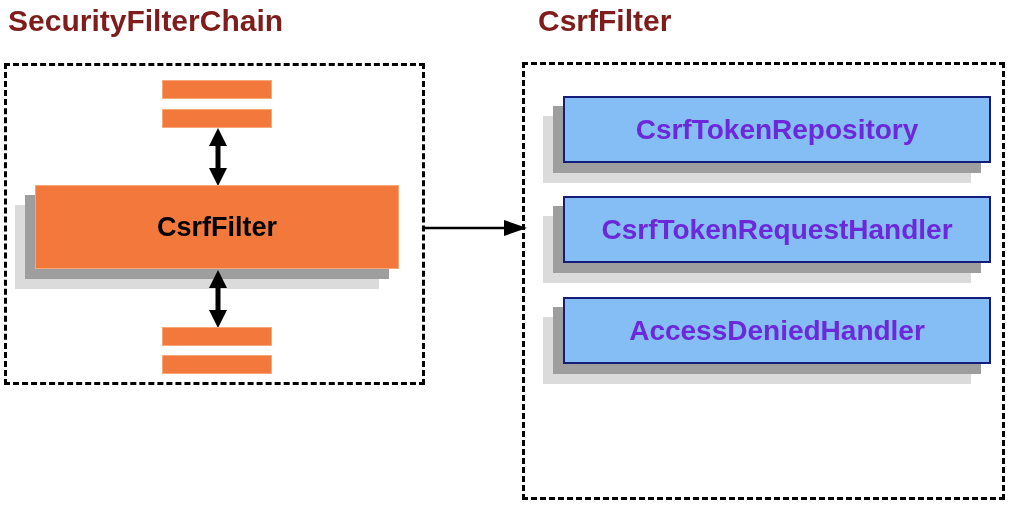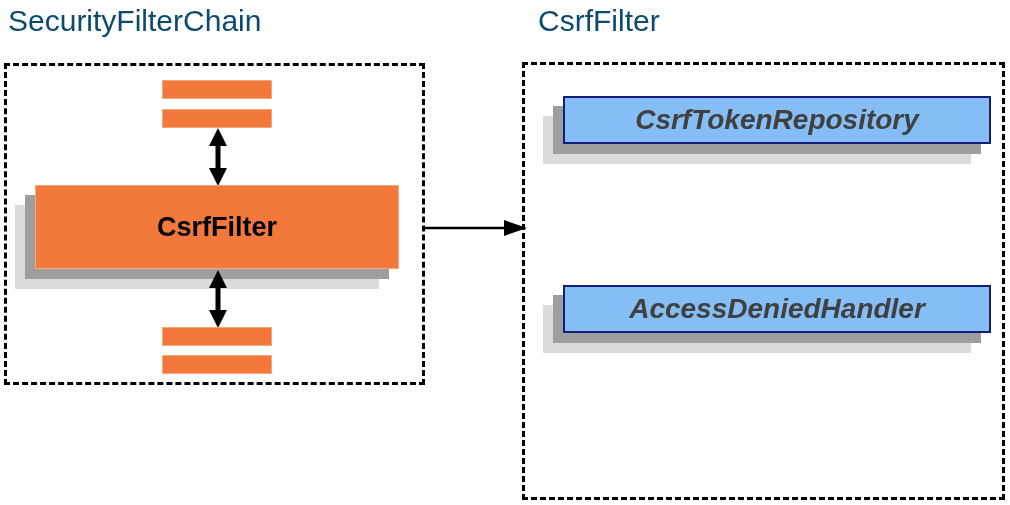--- a/index.html
+++ b/index.html
@@ -6,22 +6,22 @@
   body{font-family:"Liberation Sans", sans-serif;}
   .canvas{
     position:relative;
     width:1010px;height:505px;
     background:#ffffff;
     overflow:hidden;
   }
   .panel-title{
     position:absolute;
     font-size:30px;
-    font-weight:normal;
-    color:#0c4a6e;
+    font-weight:bold;
+    color:#7f1d1d;
     white-space:nowrap;
   }
   .title-left{left:8px;top:4px;}
   .title-right{left:538px;top:4px;}
   .dashed-box{
     position:absolute;
     border:3px dashed #000;
     background:transparent;
     box-sizing:border-box;
   }
@@ -47,33 +47,32 @@
     box-shadow:-10px 10px 0 var(--shadow-dark), -20px 20px 0 var(--shadow-light);
     display:flex;align-items:center;justify-content:center;
     font-size:27px;font-weight:bold;color:#000;
   }
   .v-arrow{position:absolute;left:194px;width:34px;height:60px;}
   .v-arrow-top{top:61px;}
   .v-arrow-bottom{top:203px;}
   .connector{position:absolute;left:424px;top:217px;width:104px;height:22px;}
   .blue-box{
     position:absolute;
-    left:38px;width:428px;height:48px;
+    left:38px;width:428px;height:67px;
     background:var(--blue-fill);
     border:2px solid var(--blue-border);
     box-sizing:border-box;
     box-shadow:-10px 10px 0 var(--shadow-dark), -20px 20px 0 var(--shadow-light);
     display:flex;align-items:center;justify-content:center;
-    font-size:28px;font-weight:bold;color:#404040;
+    font-size:28px;font-weight:bold;color:#6d28d9;
     white-space:nowrap;
-    font-style:italic;
   }
   .comp-0{top:31px;}
   .comp-1{top:131px;}
-  .comp-2{top:220px;}
+  .comp-2{top:232px;}
   .comp-3{top:331px;}
 </style>
 </head>
 <body>
 
 <div class="canvas">
 
   <div class="panel-title title-left">SecurityFilterChain</div>
 
   <div class="panel-title title-right">CsrfFilter</div>
@@ -107,20 +106,23 @@
     <line x1="0" y1="11" x2="82" y2="11" stroke="#000" stroke-width="2.5"></line>
     <polygon points="80,3 80,19 103,11" fill="#000"></polygon>
   </svg>
 
   <div class="dashed-box right-box">
 
     <div class="blue-box comp-0">
       <span>CsrfTokenRepository</span>
     </div>
 
+    <div class="blue-box comp-1">
+      <span>CsrfTokenRequestHandler</span>
+    </div>
 
     <div class="blue-box comp-2">
       <span>AccessDeniedHandler</span>
     </div>
 
   </div>
 
 </div>
 
 </body></html>

